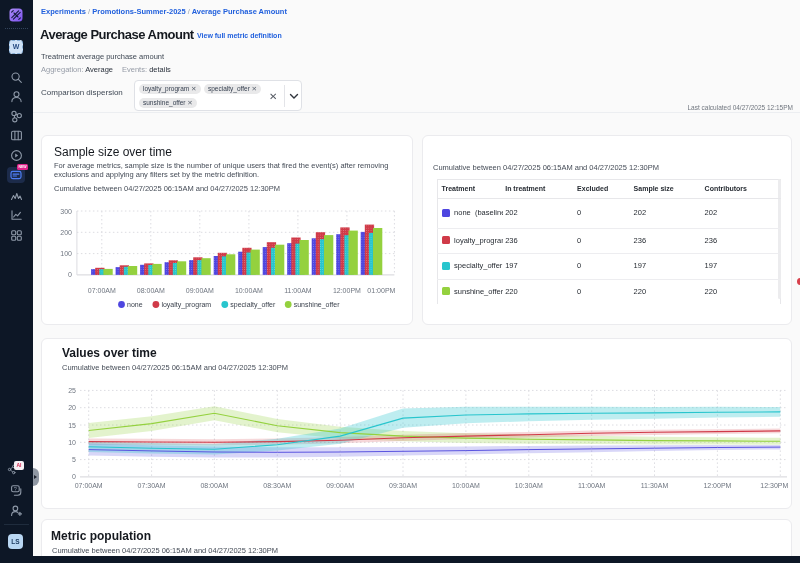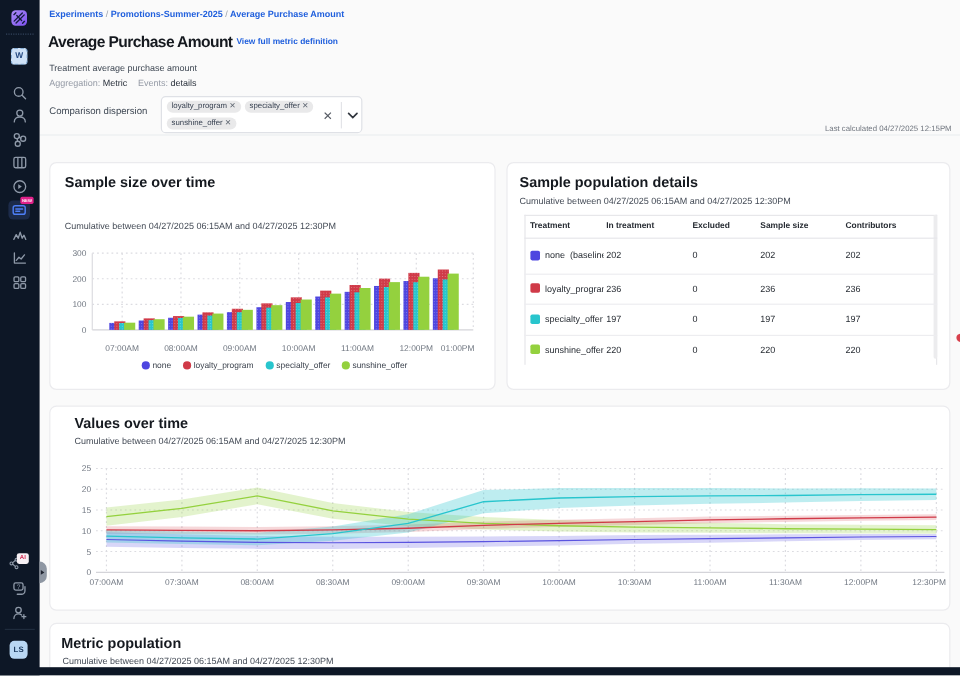--- a/index.html
+++ b/index.html
@@ -3,36 +3,37 @@
 <style>
 html,body{margin:0;padding:0}
 body{width:800px;height:563px;overflow:hidden;background:#fafafa;font-family:"Liberation Sans",sans-serif;position:relative}
 div{box-sizing:content-box}
 </style></head>
 <body>
 <div style="position:absolute;left:41px;top:7px;font-size:7.5px;font-weight:bold;color:#2160dd;letter-spacing:0">Experiments <span style="color:#9aa0aa;font-weight:normal">/</span> Promotions-Summer-2025 <span style="color:#9aa0aa;font-weight:normal">/</span> Average Purchase Amount</div>
 <div style="position:absolute;left:40px;top:27px;font-size:13px;letter-spacing:-0.5px;font-weight:bold;color:#15191f">Average Purchase Amount</div>
 <div style="position:absolute;left:197px;top:32px;font-size:7px;font-weight:bold;color:#2160dd">View full metric definition</div>
 <div style="position:absolute;left:41px;top:52px;font-size:7.5px;color:#3f4854">Treatment average purchase amount</div>
-<div style="position:absolute;left:41px;top:65px;font-size:7.5px;color:#959ba6">Aggregation: <span style="color:#2a313c">Metric</span><span style="margin-left:9px">Events: </span><span style="color:#2a313c">details</span></div>
+<div style="position:absolute;left:41px;top:65px;font-size:7.5px;color:#959ba6">Aggregation: <span style="color:#2a313c">Average</span><span style="margin-left:9px">Events: </span><span style="color:#2a313c">details</span></div>
 <div style="position:absolute;left:41px;top:88px;font-size:8px;color:#3f4854">Comparison dispersion</div>
 <div style="position:absolute;left:134px;top:80px;width:168px;height:31px;background:#fff;border:1px solid #dfe1e6;border-radius:4px;box-sizing:border-box"></div>
 <div style="position:absolute;height:9.5px;background:#e9e9ea;border-radius:5px;font-size:6.5px;color:#374151;line-height:9.5px;padding:0 4px;left:139px;top:84px">loyalty_program <span style="color:#5d6570">✕</span></div>
 <div style="position:absolute;height:9.5px;background:#e9e9ea;border-radius:5px;font-size:6.5px;color:#374151;line-height:9.5px;padding:0 4px;left:204px;top:84px">specialty_offer <span style="color:#5d6570">✕</span></div>
 <div style="position:absolute;height:9.5px;background:#e9e9ea;border-radius:5px;font-size:6.5px;color:#374151;line-height:9.5px;padding:0 4px;left:139px;top:98px">sunshine_offer <span style="color:#5d6570">✕</span></div>
 <div style="position:absolute;left:269px;top:91px;font-size:10px;color:#555a63">✕</div>
 <div style="position:absolute;left:284px;top:85px;width:1px;height:22px;background:#e3e4e8"></div>
 <svg width="10" height="7" viewBox="0 0 10 7" style="position:absolute;left:289px;top:93px" xmlns="http://www.w3.org/2000/svg">
     <path d="M1.5 1.5L5 5l3.5-3.5" stroke="#30353d" stroke-width="1.4" fill="none" stroke-linecap="round"></path>
   </svg>
 <div style="position:absolute;left:493px;top:103.5px;width:300px;font-size:6.5px;color:#70767f;text-align:right">Last calculated 04/27/2025 12:15PM</div>
 <div style="position:absolute;left:33px;top:112px;width:767px;height:1px;background:#eceef1"></div>
 <div style="position:absolute;left:41px;top:135px;width:372px;height:190px;background:#fff;border:1px solid #ebebee;border-radius:6px;box-sizing:border-box"></div>
 <div style="position:absolute;left:41px;top:135px;width:372px;height:190px">
-    <div style="position:absolute;left:13px;top:10px;font-size:12px;font-weight:bold;color:#15191f">Sample size over time</div>
+    <div style="position:absolute;left:13px;top:10px;font-size:12px;font-weight:normal;color:#15191f">Sample size over time</div>
+    <div style="position:absolute;left:13px;top:27px;width:345px;font-size:7.5px;line-height:8.5px;color:#454c57">For average metrics, sample size is the number of unique users that fired the event(s) after removing exclusions and applying any filters set by the metric definition.</div>
     <div style="position:absolute;left:13px;top:49px;font-size:7.5px;color:#454c57">Cumulative between 04/27/2025 06:15AM and 04/27/2025 12:30PM</div>
     <svg width="372" height="190" viewBox="0 0 372 190" xmlns="http://www.w3.org/2000/svg" style="position:absolute;left:0;top:0">
       <defs>
         <pattern id="dotp" width="2.3" height="2.3" patternUnits="userSpaceOnUse">
           <circle cx="1.15" cy="1.15" r="0.45" fill="#ffffff" opacity="0.38"></circle>
         </pattern>
       </defs>
       <line x1="35.9" y1="76.0" x2="353.4" y2="76.0" stroke="#dcdce1" stroke-width="1" stroke-dasharray="1.5 2.5"></line>
       <line x1="35.9" y1="97.3" x2="353.4" y2="97.3" stroke="#dcdce1" stroke-width="1" stroke-dasharray="1.5 2.5"></line>
       <line x1="35.9" y1="118.6" x2="353.4" y2="118.6" stroke="#dcdce1" stroke-width="1" stroke-dasharray="1.5 2.5"></line>
@@ -145,21 +146,20 @@
       <circle cx="114.9" cy="169.5" r="3.4" fill="#d03a48"></circle>
       <text x="120.4" y="172.0" font-size="7" fill="#3c434e" font-family="Liberation Sans, sans-serif">loyalty_program</text>
       <circle cx="183.8" cy="169.5" r="3.4" fill="#28c5cd"></circle>
       <text x="189.3" y="172.0" font-size="7" fill="#3c434e" font-family="Liberation Sans, sans-serif">specialty_offer</text>
       <circle cx="247.2" cy="169.5" r="3.4" fill="#94d13e"></circle>
       <text x="252.7" y="172.0" font-size="7" fill="#3c434e" font-family="Liberation Sans, sans-serif">sunshine_offer</text>
     </svg>
   </div>
 <div style="position:absolute;left:422px;top:135px;width:370px;height:190px;background:#fff;border:1px solid #ebebee;border-radius:6px;box-sizing:border-box"></div>
 <div style="position:absolute;left:422px;top:135px;width:370px;height:190px;overflow:hidden">
-    <div style="position:absolute;left:11px;top:10px;font-size:12px;font-weight:bold;color:#15191f">Sample population details</div>
     <div style="position:absolute;left:11px;top:28px;font-size:7.5px;color:#454c57">Cumulative between 04/27/2025 06:15AM and 04/27/2025 12:30PM</div>
     <div style="position:absolute;left:15px;top:43.8px;width:343.5px;height:125px;border:1px solid #e7e7ea;border-bottom:none;box-sizing:border-box"></div>
     <div style="position:absolute;left:356px;top:44px;width:2.5px;height:120px;background:#ececee;border-radius:2px"></div>
     <div style="position:absolute;left:19.6px;top:50px;font-size:7px;font-weight:bold;color:#272c33">Treatment</div>
     <div style="position:absolute;left:83.2px;top:50px;font-size:7px;font-weight:bold;color:#272c33">In treatment</div>
     <div style="position:absolute;left:155.1px;top:50px;font-size:7px;font-weight:bold;color:#272c33">Excluded</div>
     <div style="position:absolute;left:211.6px;top:50px;font-size:7px;font-weight:bold;color:#272c33">Sample size</div>
     <div style="position:absolute;left:282.6px;top:50px;font-size:7px;font-weight:bold;color:#272c33">Contributors</div>
     <div style="position:absolute;left:15px;top:63.3px;width:343.5px;height:1px;background:#e7e7ea"></div>
     <div style="position:absolute;left:19.6px;top:73.9px;width:8px;height:8px;background:#4e46e0;border-radius:1.5px"></div>

